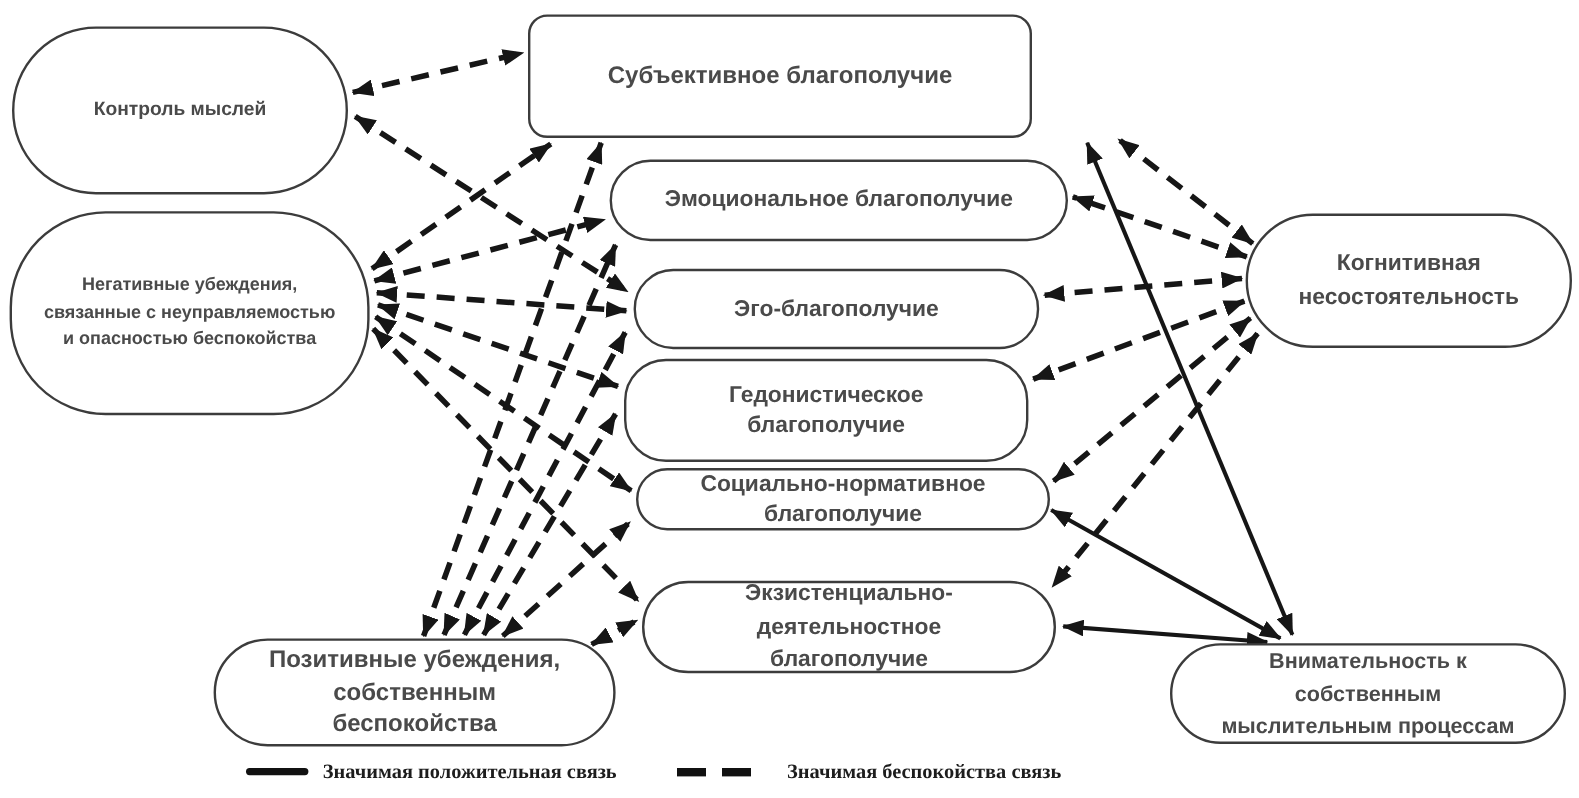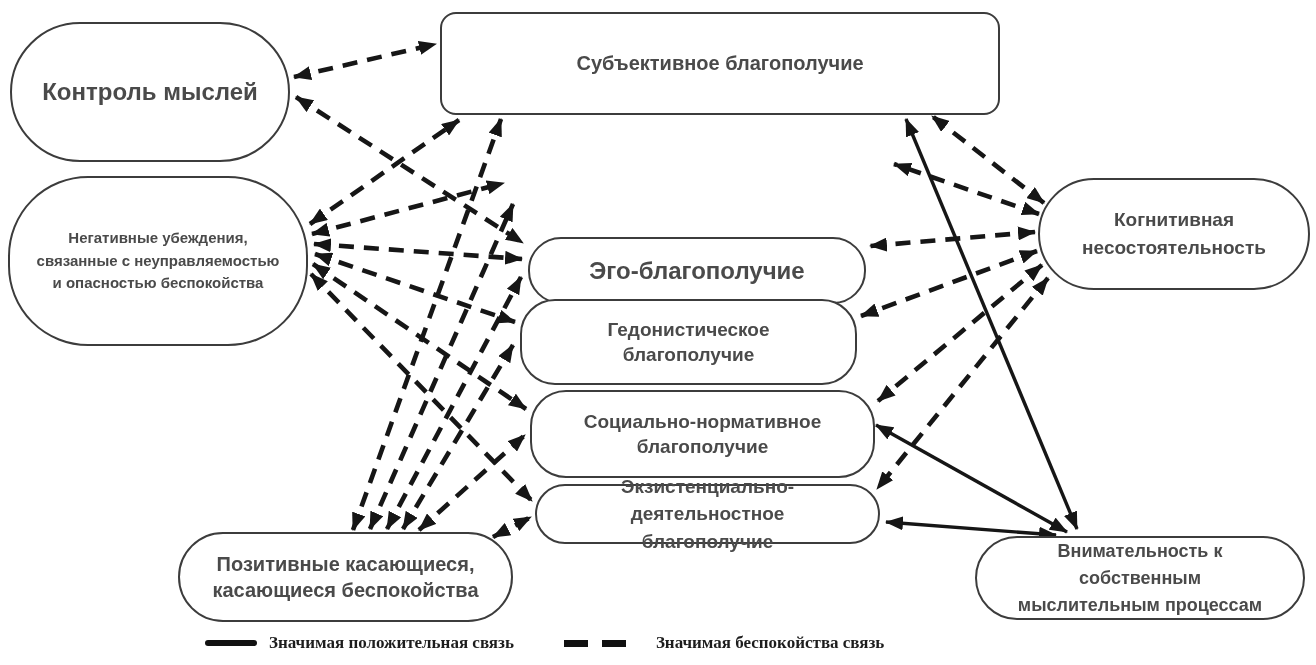--- a/index.html
+++ b/index.html
@@ -19,26 +19,26 @@
     position:absolute;z-index:2;
     box-sizing:border-box;
     background:#ffffff;
     border:2px solid #3c3c3c;
     display:flex;align-items:center;justify-content:center;
     text-align:center;
     color:#4a4a4a;
     font-weight:bold;
     line-height:1.32;
   }
-  .n-kontrol{font-size:24px;align-items:center;}
+  .n-kontrol{font-size:16px;align-items:center;}
   .n-negativnye{font-size:15px;line-height:1.5;padding:0 26px;}
   .n-pozitivnye{font-size:20px;padding:0 28px;}
   .n-subj{font-size:20px;}
   .n-emots{font-size:19px;}
-  .n-ego{font-size:24px;margin-top:13px;}
+  .n-ego{font-size:19px;}
   .n-gedon{font-size:19px;padding:0 48px;}
   .n-sots{font-size:19px;padding:0 30px;}
   .n-ekzist{font-size:19px;padding:0 40px;line-height:1.45;}
   .n-kogn{font-size:19px;padding:0 30px;line-height:1.5;}
   .n-vnim{font-size:18px;padding:0 30px;line-height:1.5;align-items:center;}
   .legend{
     position:absolute;left:205px;top:633px;z-index:2;
     display:flex;align-items:center;
     font-family:"Liberation Serif", serif;
     font-weight:bold;font-size:17px;color:#1d1d1d;
@@ -85,35 +85,38 @@
       <line x1="886" y1="522" x2="1056" y2="535" class="edge-pos" marker-start="url(#ah)" marker-end="url(#ah)"></line>
     </svg>
 
   <div class="node n-kontrol" style="left: 10px; top: 22px; width: 280px; height: 140px; border-radius: 70px;">
     <span>Контроль мыслей</span>
   </div>
   <div class="node n-negativnye" style="left: 8px; top: 176px; width: 300px; height: 170px; border-radius: 80px;">
     <span>Негативные убеждения, связанные с неуправляемостью и опасностью беспокойства</span>
   </div>
   <div class="node n-pozitivnye" style="left: 178px; top: 532px; width: 335px; height: 90px; border-radius: 45px;">
-    <span>Позитивные касающиеся, касающиеся беспокойства</span>
+    <span>Позитивные убеждения, собственным беспокойства</span>
   </div>
-  <div class="node n-subj" style="left: 440px; top: 12px; width: 560px; height: 103px; border-radius: 16px;">
+  <div class="node n-subj" style="left: 440px; top: 12px; width: 420px; height: 103px; border-radius: 16px;">
     <span>Субъективное благополучие</span>
+  </div>
+  <div class="node n-emots" style="left: 508px; top: 133px; width: 382px; height: 68px; border-radius: 34px;">
+    <span>Эмоциональное благополучие</span>
   </div>
   <div class="node n-ego" style="left: 528px; top: 224px; width: 338px; height: 67px; border-radius: 33px;">
     <span>Эго-благополучие</span>
   </div>
   <div class="node n-gedon" style="left: 520px; top: 299px; width: 337px; height: 86px; border-radius: 35px;">
     <span>Гедонистическое благополучие</span>
   </div>
-  <div class="node n-sots" style="left: 530px; top: 390px; width: 345px; height: 88px; border-radius: 36px;">
+  <div class="node n-sots" style="left: 530px; top: 390px; width: 345px; height: 52px; border-radius: 36px;">
     <span>Социально-нормативное благополучие</span>
   </div>
-  <div class="node n-ekzist" style="left: 535px; top: 484px; width: 345px; height: 60px; border-radius: 41px;">
+  <div class="node n-ekzist" style="left: 535px; top: 484px; width: 345px; height: 77px; border-radius: 41px;">
     <span>Экзистенциально-деятельностное благополучие</span>
   </div>
   <div class="node n-kogn" style="left: 1038px; top: 178px; width: 272px; height: 112px; border-radius: 56px;">
     <span>Когнитивная несостоятельность</span>
   </div>
   <div class="node n-vnim" style="left: 975px; top: 536px; width: 330px; height: 84px; border-radius: 42px;">
     <span>Внимательность к собственным мыслительным процессам</span>
   </div>
 
   <div class="legend">

